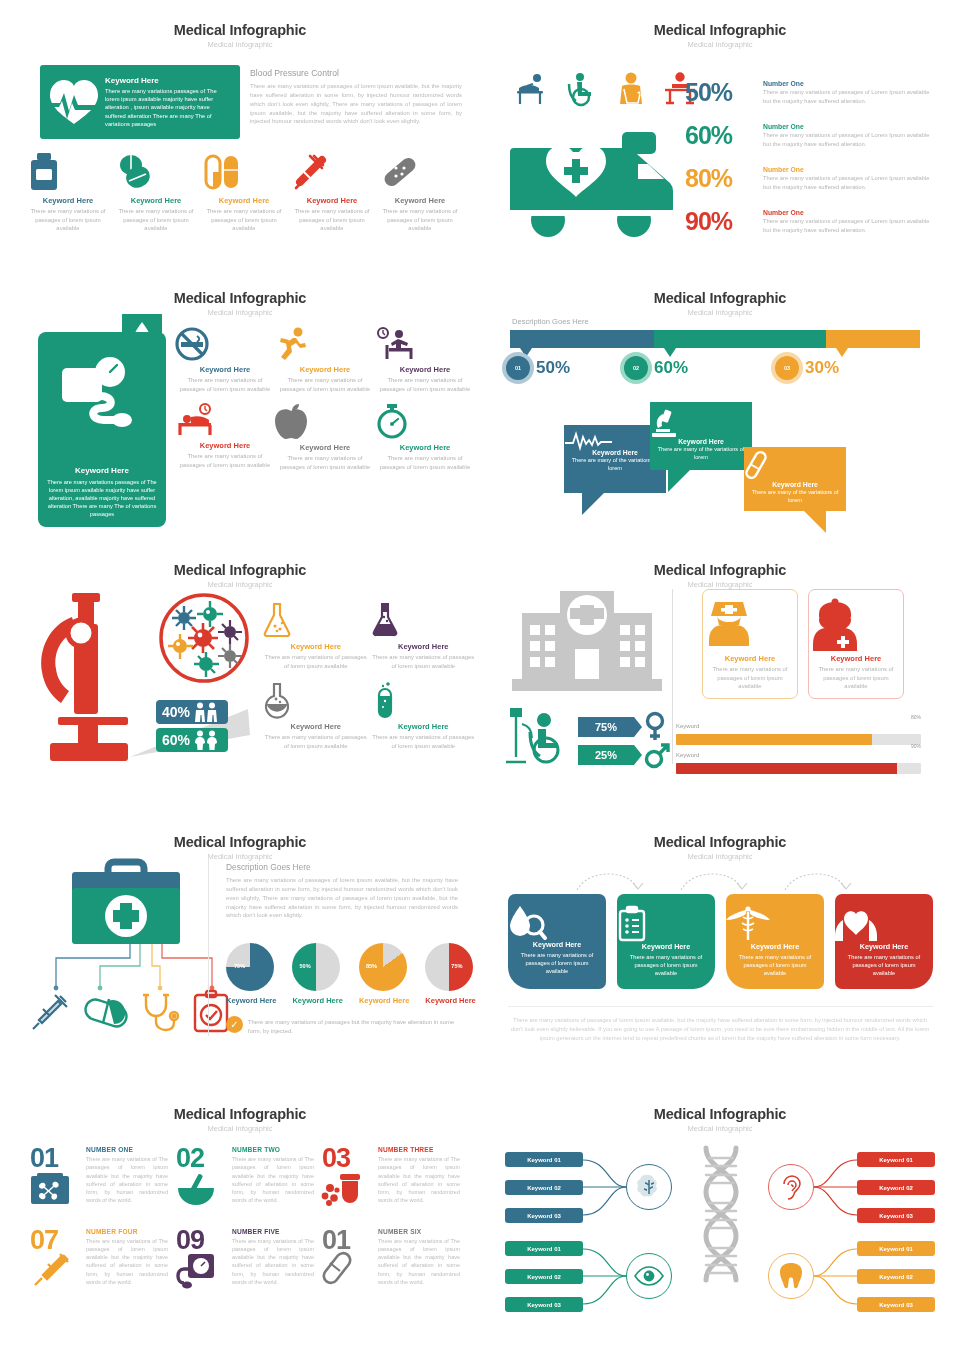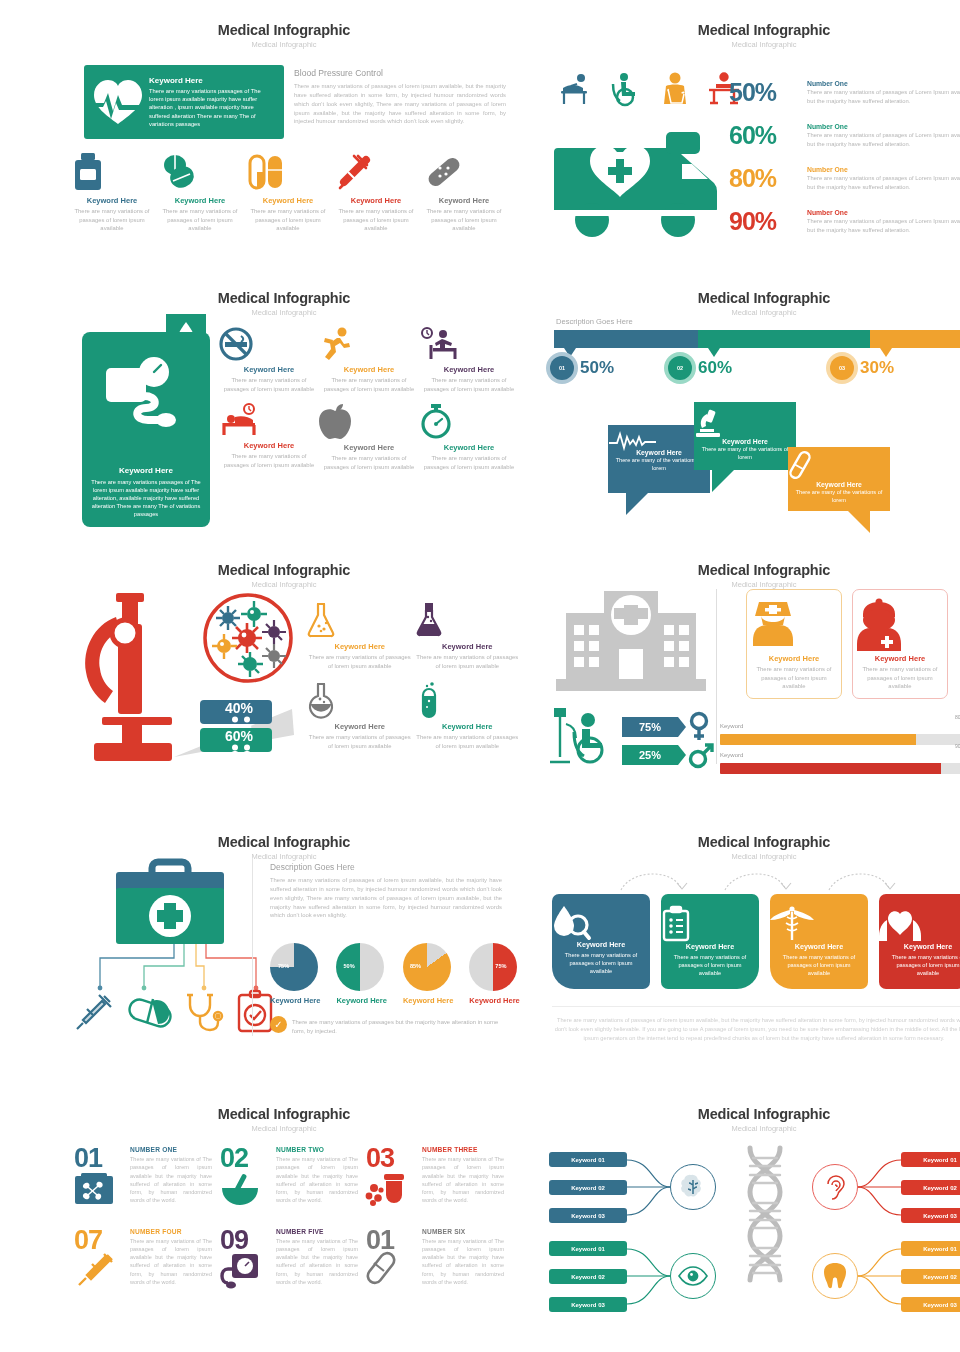--- a/index.html
+++ b/index.html
@@ -3,21 +3,21 @@
 <meta charset="utf-8">
 <style>
   * { box-sizing: border-box; margin:0; padding:0; }
   body {
     width:960px; height:1352px;
     background:#ffffff;
     font-family:"Liberation Sans", sans-serif;
     overflow:hidden;
     position:relative;
   }
-  .panel { position:absolute;margin-left:44px; }
+  .panel { position:absolute; }
   .hdr { text-align:center; }
   .hdr .t1 { font-size:14.5px; font-weight:bold; color:#3a3a3a; letter-spacing:-0.2px;}
   .hdr .t2 { font-size:7.5px; color:#c9c9c9; margin-top:2px; }
 
   .kw { font-weight:bold; font-size:7.5px; }
   .body-s { font-size:5.9px; color:#b4b4b4; line-height:1.45; }
   .body-j { font-size:5.9px; color:#b9b9b9; line-height:1.5; text-align:justify; }
 
   .blue   { color:#35708c; }
   .green  { color:#1a9678; }
@@ -83,21 +83,21 @@
   .mpct { font-size:17px; font-weight:bold; margin-left:6px; }
 
   .bubble { position:absolute; text-align:center; color:#fff; padding-top:6px;}
   .bubble .bk { font-size:6.8px; font-weight:bold; }
   .bubble .bb { font-size:5.6px; line-height:1.35; margin-top:1px;}
   .tail { position:absolute; width:0;height:0; }
 
   
   #p5 { left:0; top:544px; width:480px; height:272px; }
   .badge { width:72px;height:24px;border-radius:4px;color:#fff;display:flex;align-items:center;
-           padding-left:6px; font-size:14px;font-weight:bold;flex-direction:column; }
+           padding-left:6px; font-size:14px;font-weight:bold; }
   .grid4 { position:absolute; left:262px; top:58px; width:215px;
            display:grid; grid-template-columns:repeat(2,1fr); row-gap:12px; }
 
   
   #p6 { left:480px; top:544px; width:480px; height:272px; }
   .pcard { width:96px; height:110px; border-radius:7px; background:#fff; text-align:center;
            padding-top:8px; position:relative; }
   .pcard .kw { margin-top:2px; display:block;}
   .pcard .body-s { margin-top:2px; padding:0 6px;}
   .tagPct { width:56px;height:20px;color:#fff;font-size:11px;font-weight:bold;
@@ -457,21 +457,21 @@
         <span>01</span>
         </div>
       <div class="mpct blue">50%</div>
     </div>
     <div class="mark" style="left:144px;top:0">
       <div class="mdot" style="background:#1a9678;box-shadow:0 0 0 4px #9ad9c6">
         <span>02</span>
         </div>
       <div class="mpct green">60%</div>
     </div>
-    <div class="mark" style="left:306px;top:0">
+    <div class="mark" style="left:295px;top:0">
       <div class="mdot" style="background:#f0a22e;box-shadow:0 0 0 4px #f8d9a5">
         <span>03</span>
         </div>
       <div class="mpct orange">30%</div>
     </div>
   </div>
 
   <div class="bubble bg-blue" style="left:84px;top:153px;width:102px;height:68px">
     <span>
       <svg width="54" height="18" viewBox="0 0 54 18" fill="none" stroke="#fff" stroke-width="1.8">

